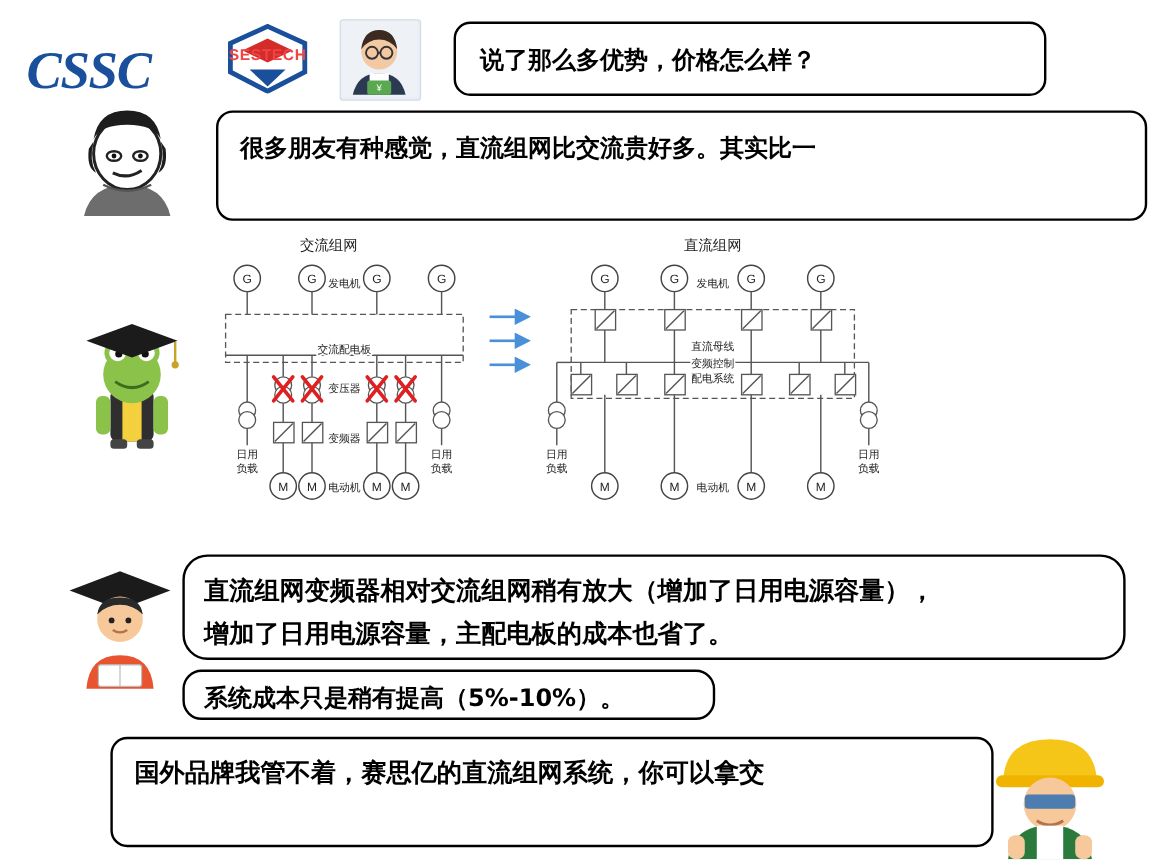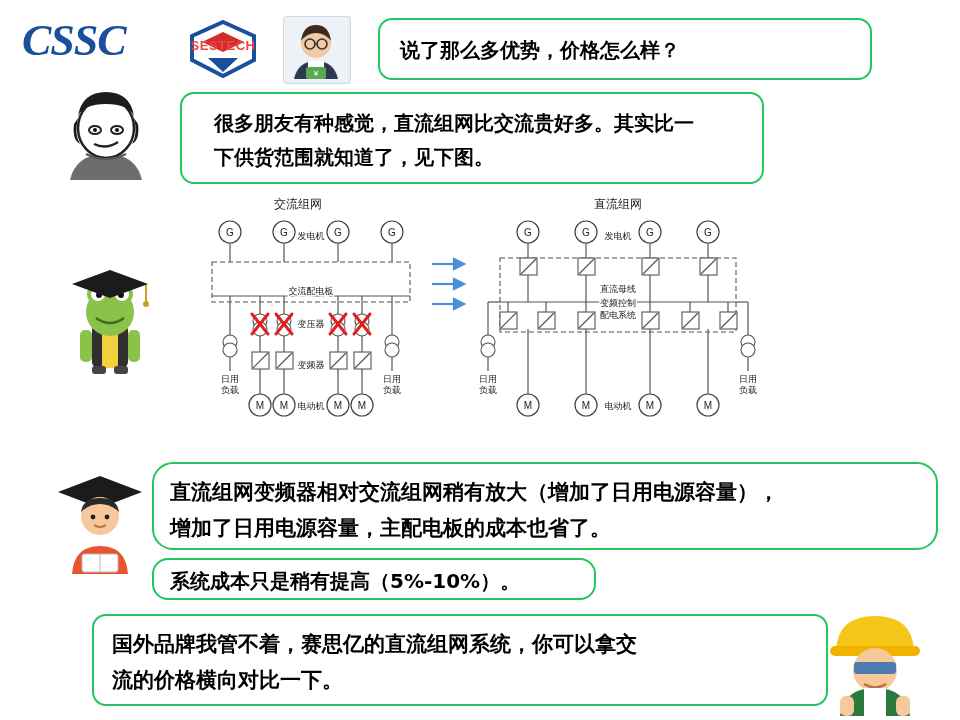--- a/index.html
+++ b/index.html
@@ -4,21 +4,21 @@
 <style>
   html,body{margin:0;padding:0;}
   body{
     width:960px;height:720px;position:relative;overflow:hidden;
     background:#ffffff;
     font-family:"Liberation Sans","DejaVu Sans",sans-serif;
   }
   .abs{position:absolute;}
 
   
-  #cssc-logo{left:22px;top:14px;width:150px;height:54px;}
+  #cssc-logo{left:22px;top:32px;width:150px;height:54px;}
   #cssc-logo .txt{
     font-family:"Liberation Serif","DejaVu Serif",serif;
     font-weight:bold;font-style:italic;font-size:44px;color:#1a4f9c;
     letter-spacing:-1px;line-height:54px;
   }
   #sestech-logo{left:180px;top:18px;width:86px;height:62px;}
   #sestech-logo .hex{
     position:absolute;left:8px;top:2px;width:70px;height:58px;
   }
   #sestech-logo .name{
@@ -30,38 +30,38 @@
   .avatar{border-radius:3px;}
   #avatar-businessman{left:283px;top:16px;width:66px;height:66px;background:#e8eef5;
      border:1px solid #d3dbe4;overflow:hidden;}
   #avatar-confused{left:60px;top:88px;width:92px;height:92px;}
   #avatar-professor{left:62px;top:268px;width:96px;height:110px;}
   #avatar-student{left:52px;top:470px;width:96px;height:110px;}
   #avatar-engineer{left:820px;top:598px;width:110px;height:118px;}
 
   
   .bubble{
-    background:#ffffff;border:2px solid #22c55e;border-radius:14px;
+    background:#ffffff;border:2px solid #000000;border-radius:14px;
     box-sizing:border-box;
     font-family:"DejaVu Sans","Liberation Sans",sans-serif;
     font-weight:bold;color:#000;
   }
   #bubble-question{left:378px;top:18px;width:494px;height:62px;
      padding:16px 20px;font-size:20px;line-height:28px;}
-  #bubble-intro{left:180px;top:92px;width:584px;height:92px;
-     padding:12px 32px;font-size:20px;line-height:34px;}
+  #bubble-intro{left:180px;top:92px;width:776px;height:92px;
+     padding:12px 18px;font-size:20px;line-height:34px;}
   #bubble-compare{left:152px;top:462px;width:786px;height:88px;
      padding:10px 16px;font-size:21px;line-height:36px;border-radius:21px;}
   #bubble-cost{left:152px;top:558px;width:444px;height:42px;
      padding:6px 16px;font-size:20px;line-height:30px;border-radius:16px;}
   #bubble-brand{left:92px;top:614px;width:736px;height:92px;
      padding:10px 18px;font-size:21px;line-height:36px;}
 
   
-  #diagram{left:188px;top:196px;width:620px;height:250px;}
+  #diagram{left:164px;top:196px;width:620px;height:250px;}
   #diagram svg{display:block;}
 </style>
 </head>
 <body>
 
 <div class="abs" id="cssc-logo">
   <div class="txt">CSSC</div>
 </div>
 
 <div class="abs" id="sestech-logo">
@@ -155,35 +155,33 @@
     <rect x="76" y="98" width="14" height="20" rx="6" fill="#f6c89a"></rect>
   </svg>
 </div>
 
 <div class="abs bubble" id="bubble-question">
   <span>说了那么多优势，价格怎么样？</span>
 </div>
 
 <div class="abs bubble" id="bubble-intro">
   <div>很多朋友有种感觉，直流组网比交流贵好多。其实比一</div>
-  <div>下供货范围就知道了，见下图。</div>
 </div>
 
 <div class="abs bubble" id="bubble-compare">
   <div>直流组网变频器相对交流组网稍有放大（增加了日用电源容量），</div>
   <div>增加了日用电源容量，主配电板的成本也省了。</div>
 </div>
 
 <div class="abs bubble" id="bubble-cost">
   <div>系统成本只是稍有提高（5%-10%）。</div>
 </div>
 
 <div class="abs bubble" id="bubble-brand">
   <div>国外品牌我管不着，赛思亿的直流组网系统，你可以拿交</div>
-  <div>流的价格横向对比一下。</div>
 </div>
 
 <div class="abs" id="diagram">
   <svg width="620" height="250" viewBox="0 0 620 250">
     <defs>
       <style>
         .ln{stroke:#555;stroke-width:1.2;fill:none;}
         .dash{stroke:#555;stroke-width:1.1;fill:none;stroke-dasharray:5 3;}
         .nd{fill:#fff;stroke:#444;stroke-width:1.2;}
         .cv{fill:#fff;stroke:#555;stroke-width:1.1;}

